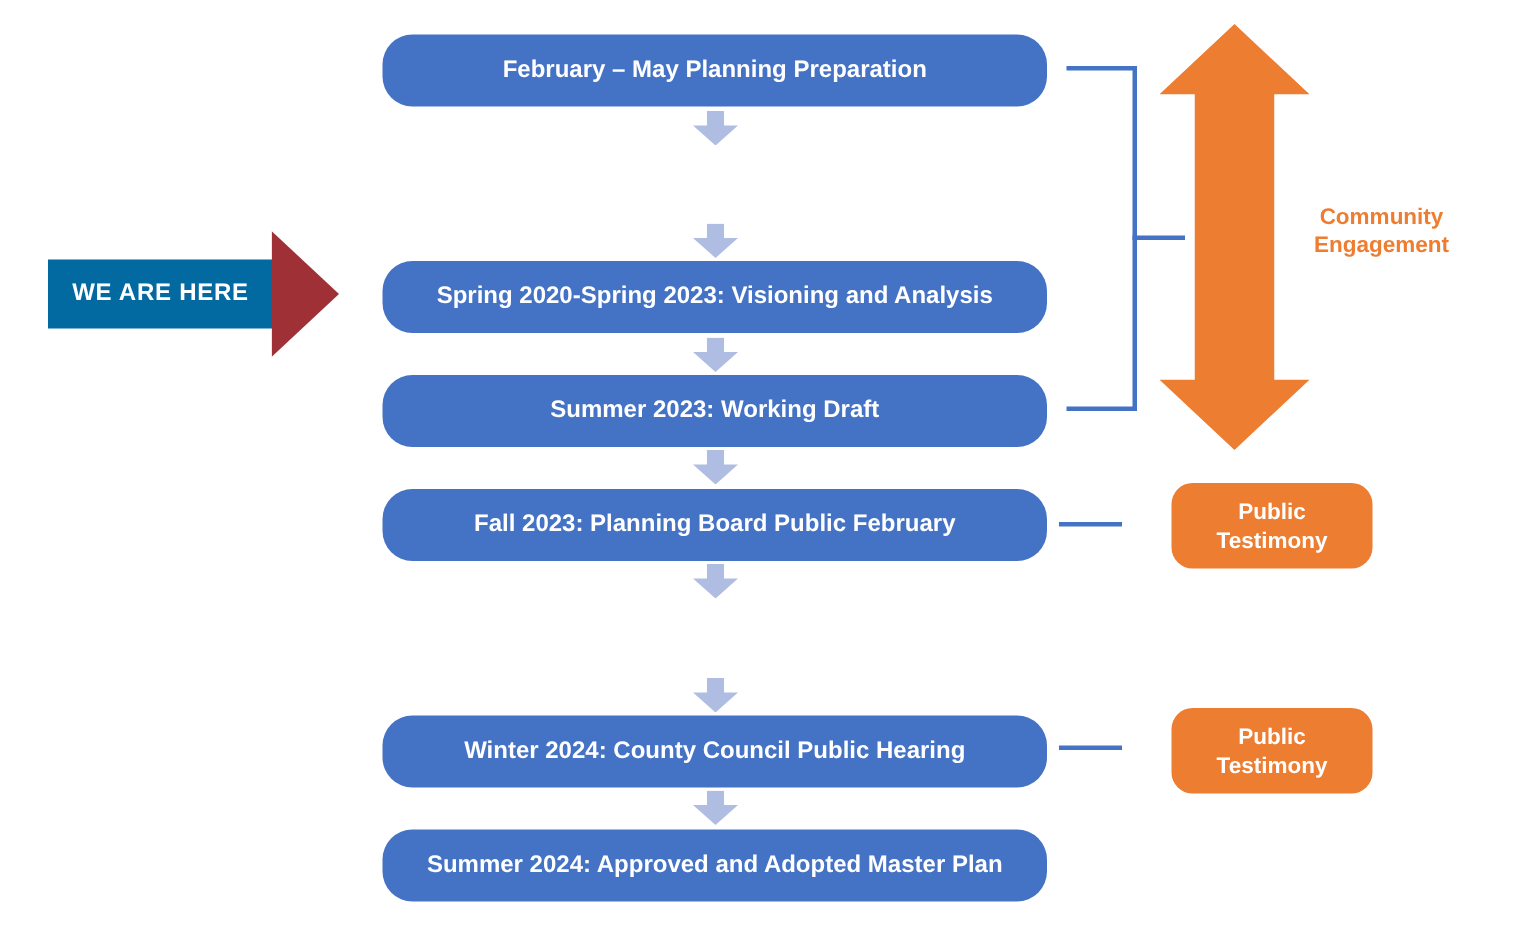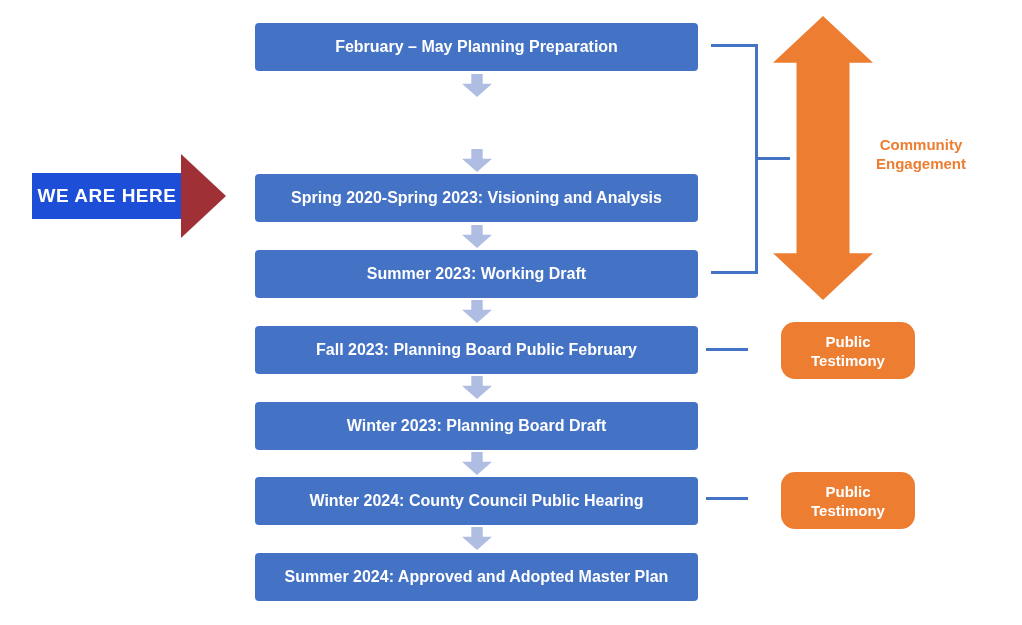--- a/index.html
+++ b/index.html
@@ -8,41 +8,41 @@
     width:1022px;height:625px;
     background:#ffffff;
     font-family:"Liberation Sans", sans-serif;
     overflow:hidden;
   }
   
   .stage{
     position:absolute;
     left:255px;width:443px;height:48px;
     background:#4472C4;
-    border-radius:4px;
+    border-radius:20px;
     color:#ffffff;
     font-size:16px;font-weight:bold;
     display:flex;align-items:center;justify-content:center;
     text-align:center;
     box-sizing:border-box;
     padding:0 10px;
   }
   
   .down-arrow{
     position:absolute;
     left:462px;width:30px;height:23px;
     background:#AEBDE1;
     clip-path:polygon(31% 0, 69% 0, 69% 42%, 100% 42%, 50% 100%, 0 42%, 31% 42%);
   }
   
   .here-body{
     position:absolute;
     left:32px;top:173px;width:150px;height:46px;
-    background:#1d4ed8;
-    color:#ffffff;font-size:19px;font-weight:bold;letter-spacing:.5px;
+    background:#0369a1;
+    color:#ffffff;font-size:16px;font-weight:bold;letter-spacing:.5px;
     display:flex;align-items:center;justify-content:center;
   }
   .here-head{
     position:absolute;
     left:181px;top:154px;width:45px;height:84px;
     background:#9E3036;
     clip-path:polygon(0 0, 100% 50%, 0 100%);
   }
   
   .line{
@@ -79,21 +79,20 @@
 </style>
 </head>
 <body>
 
 <div id="canvas">
 
   <div class="stage" style="top:23px">February – May Planning Preparation</div>
   <div class="stage" style="top:174px">Spring 2020-Spring 2023: Visioning and Analysis</div>
   <div class="stage" style="top:250px">Summer 2023: Working Draft</div>
   <div class="stage" style="top:326px">Fall 2023: Planning Board Public February</div>
-  <div class="stage" style="top:402px">Winter 2023: Planning Board Draft</div>
   <div class="stage" style="top:477px">Winter 2024: County Council Public Hearing</div>
   <div class="stage" style="top:553px">Summer 2024: Approved and Adopted Master Plan</div>
 
   <div class="down-arrow" style="top:74px"></div>
   <div class="down-arrow" style="top:149px"></div>
   <div class="down-arrow" style="top:225px"></div>
   <div class="down-arrow" style="top:300px"></div>
   <div class="down-arrow" style="top:376px"></div>
   <div class="down-arrow" style="top:452px"></div>
   <div class="down-arrow" style="top:527px"></div>

